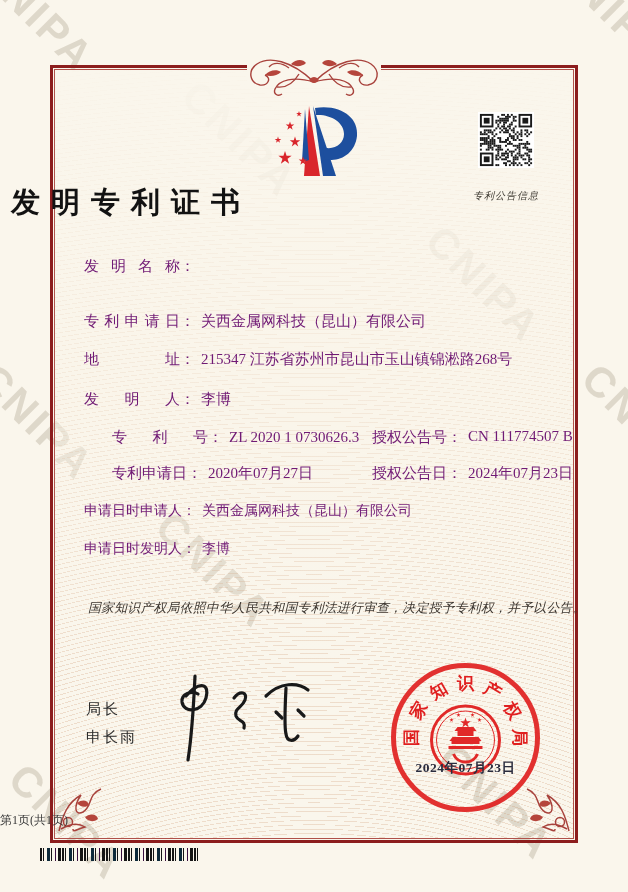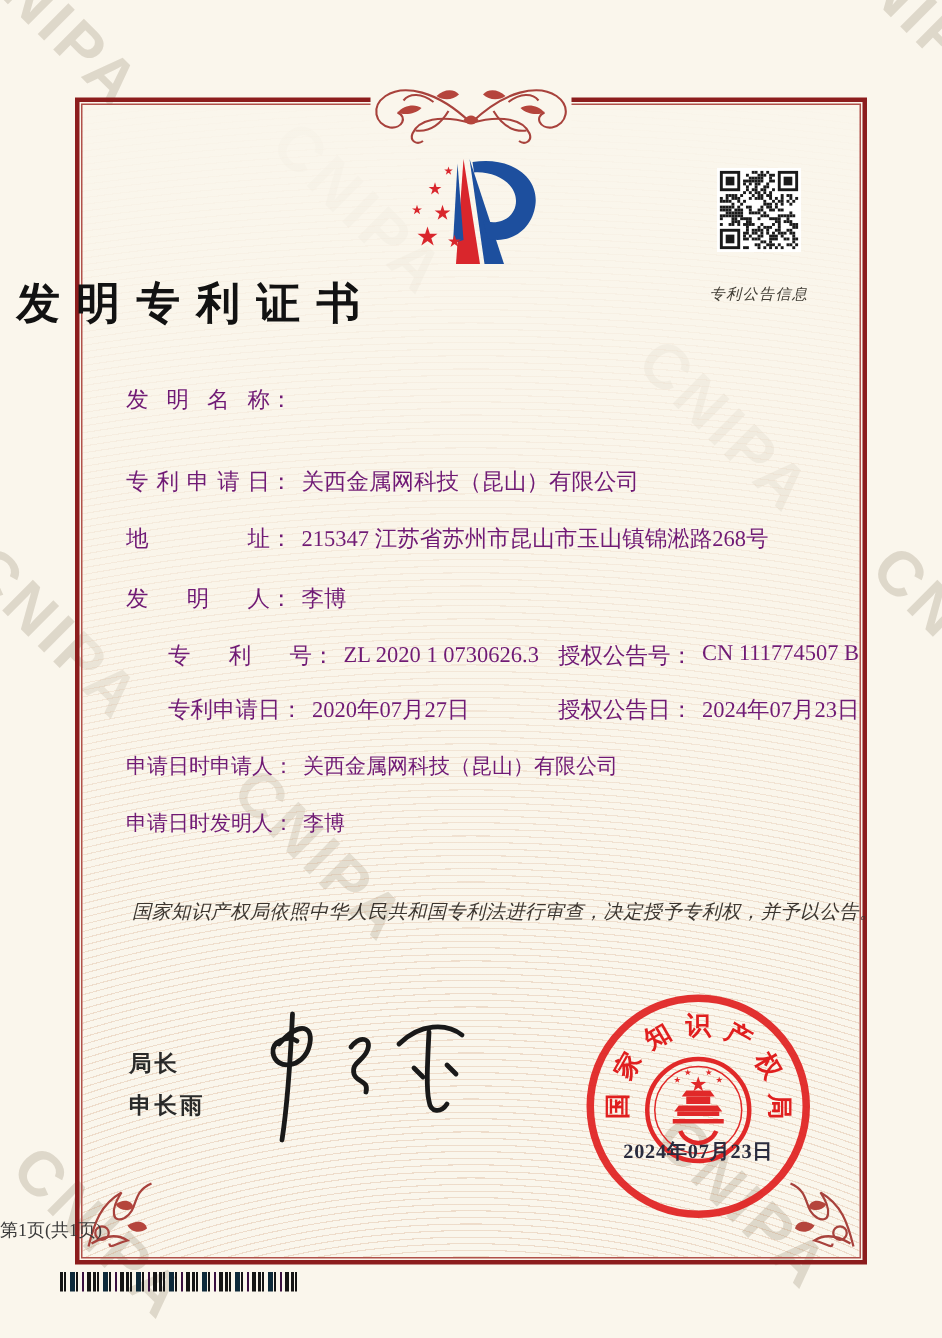--- a/index.html
+++ b/index.html
@@ -29,21 +29,21 @@
   .spread{display:inline-block;width:96px;text-align:justify;text-align-last:justify;}
   .colon{flex:none;margin-right:6px;}
   .val{white-space:nowrap;}
   .pair-left{flex:none;width:260px;display:flex;align-items:center;margin-left:28px;}
   .pair-right{display:flex;align-items:flex-start;}
   .small-row{font-size:14px;}
   .statement{left:62px;top:598px;width:512px;font-size:12.8px;font-style:italic;
              color:#3c3630;line-height:21px;letter-spacing:0.3px;}
   .statement .l1{padding-left:26px;white-space:nowrap;}
   .statement .l2{white-space:nowrap;}
-  .signer{left:86px;font-size:15px;font-weight:700;color:#2a2a2a;letter-spacing:2px;}
+  .signer{left:86px;font-size:15px;font-weight:400;color:#2a2a2a;letter-spacing:2px;}
   .page-num{left:0;top:812px;width:100%;font-size:12px;color:#3a3a3a;}
   .barcode{left:40px;top:848px;width:158px;height:13px;z-index:5;
     background:repeating-linear-gradient(90deg,
       #151515 0 2px, rgba(0,0,0,0) 2px 3px,
       #151515 3px 4px, rgba(0,0,0,0) 4px 7px,
       #0e2a3a 7px 10px, rgba(0,0,0,0) 10px 11px,
       #151515 11px 12px, rgba(0,0,0,0) 12px 15px,
       #3a1040 15px 16px, rgba(0,0,0,0) 16px 18px,
       #151515 18px 21px, rgba(0,0,0,0) 21px 22px);}
   .flourish{z-index:3;}

